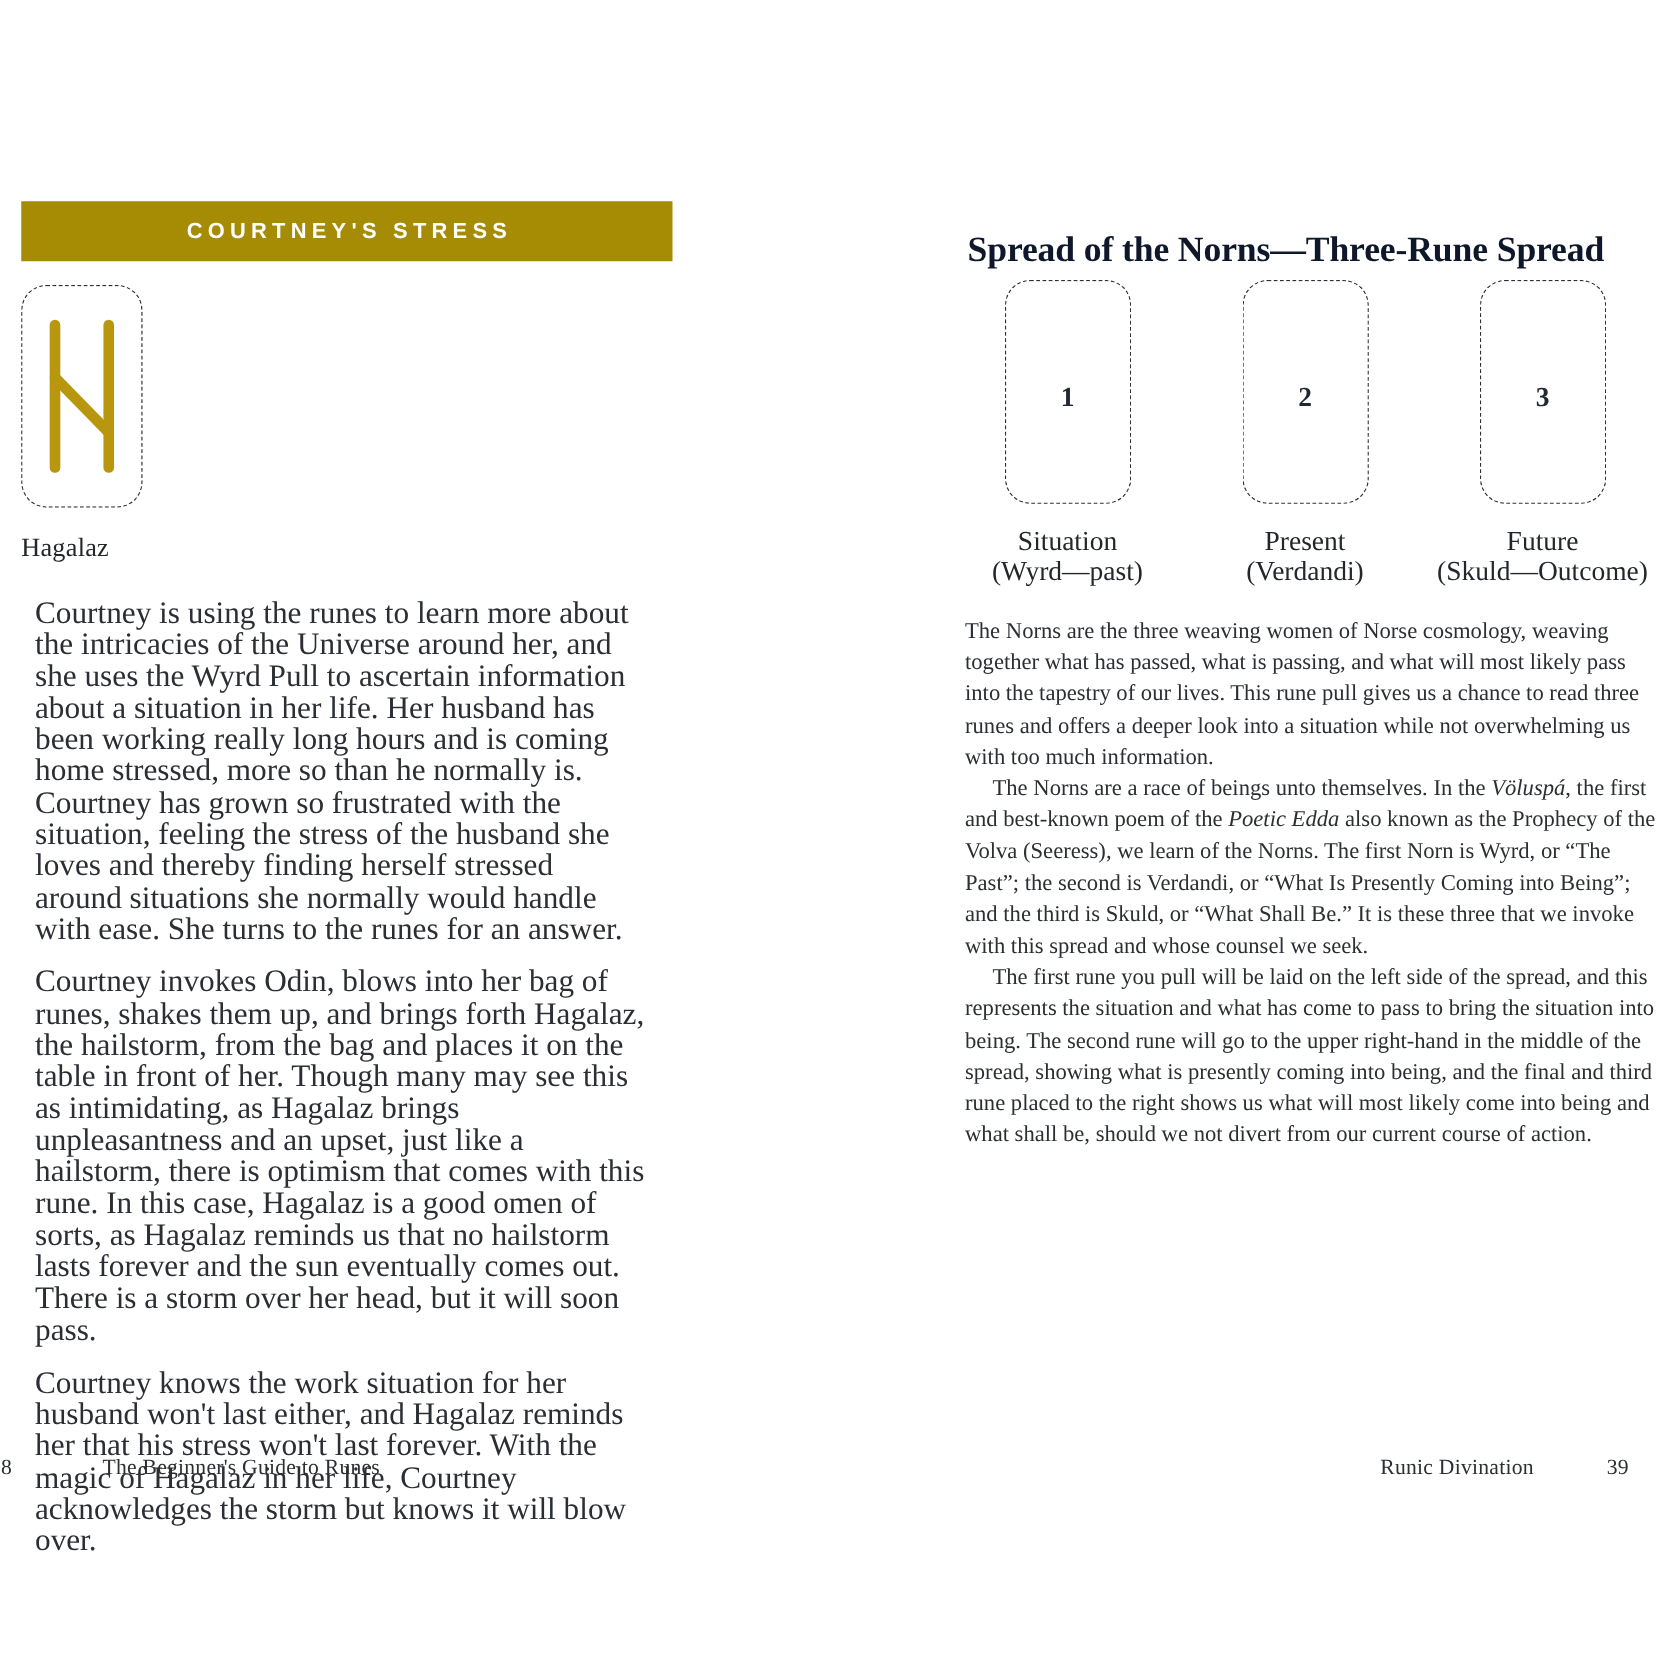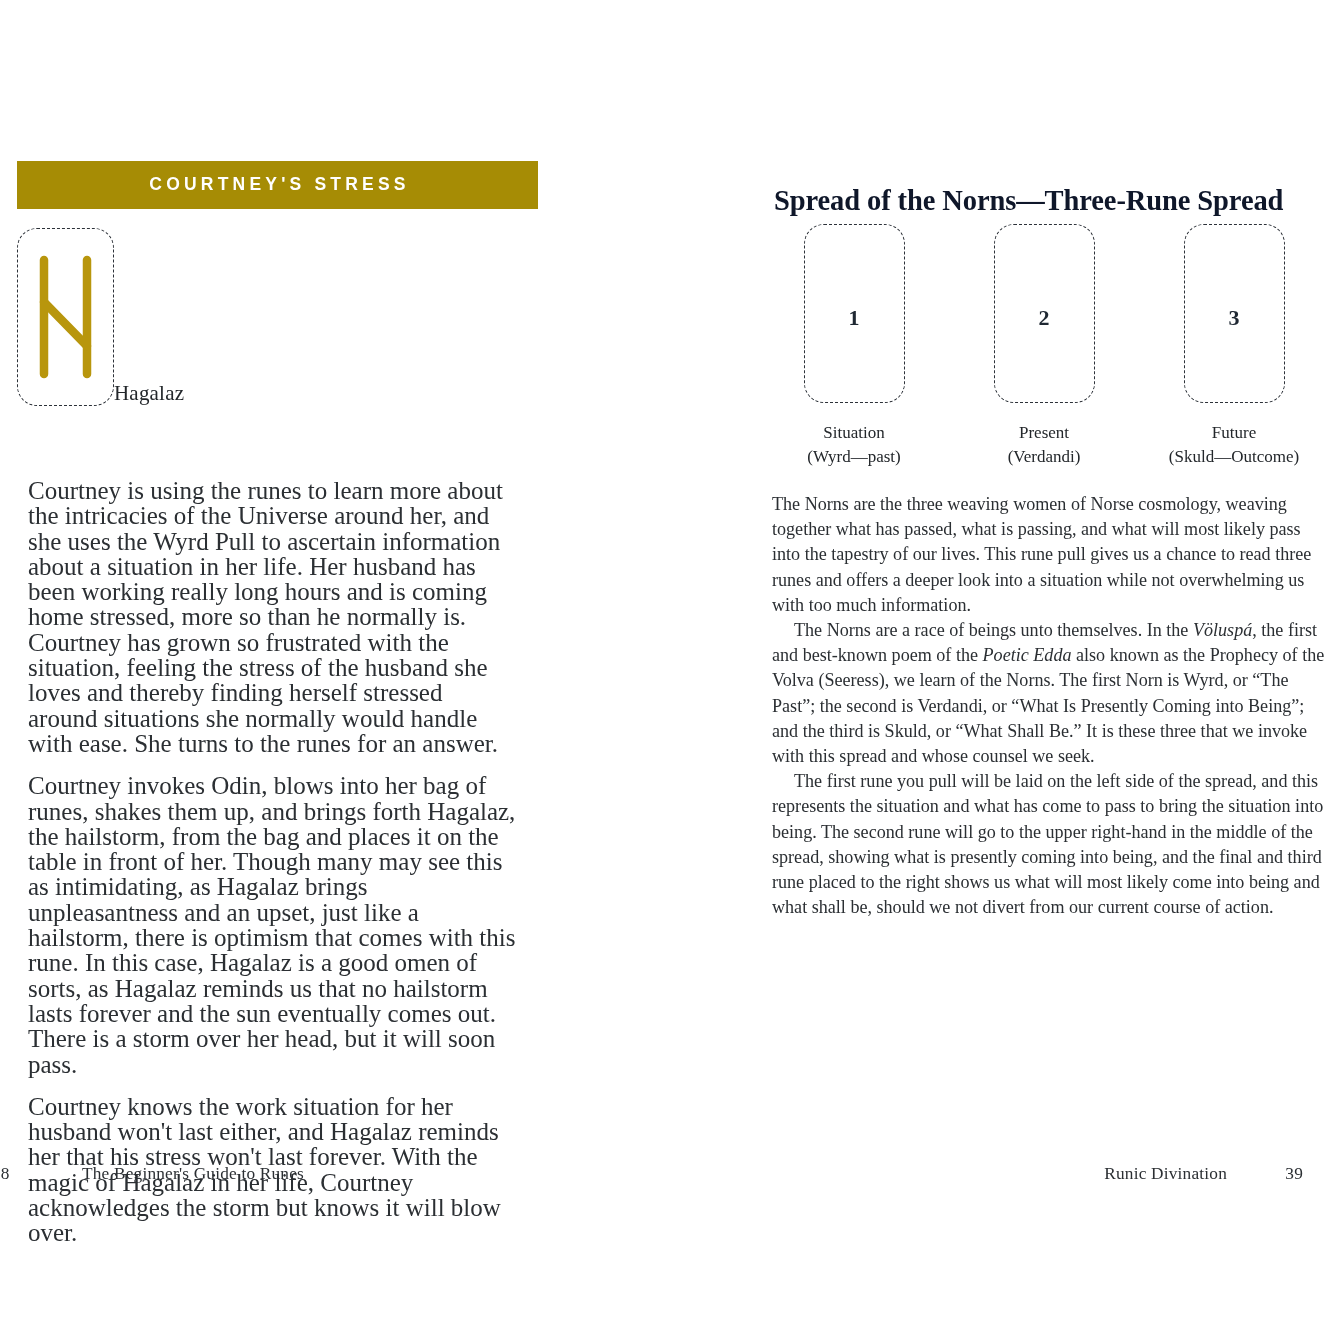--- a/index.html
+++ b/index.html
@@ -55,22 +55,22 @@
     line-height: 1;
     padding-left: 4px;
   }
 
   .rune-card-wrap {
     position: absolute;
     left: 17px;
     top: 228px;
     width: 521px;
     display: flex;
-    flex-direction: row;
-    align-items: flex-end;
+    flex-direction: column;
+    align-items: flex-start;
   }
 
   .rune-card {
     position: relative;
     width: 95px;
     height: 176px;
     border: 1.4px dashed #2c3138;
     border-radius: 20px;
     display: flex;
     align-items: center;
@@ -144,21 +144,21 @@
   .slot-num {
     font-size: 22px;
     font-weight: bold;
     color: #1f2833;
     position: relative;
     top: 4px;
   }
   .slot-label {
     margin-top: 18px;
     text-align: center;
-    font-size: 17px;
+    font-size: 22px;
     line-height: 24px;
     color: #23272b;
     white-space: nowrap;
   }
 
   .right-body {
     position: absolute;
     left: 772px;
     top: 492px;
     width: 558px;

